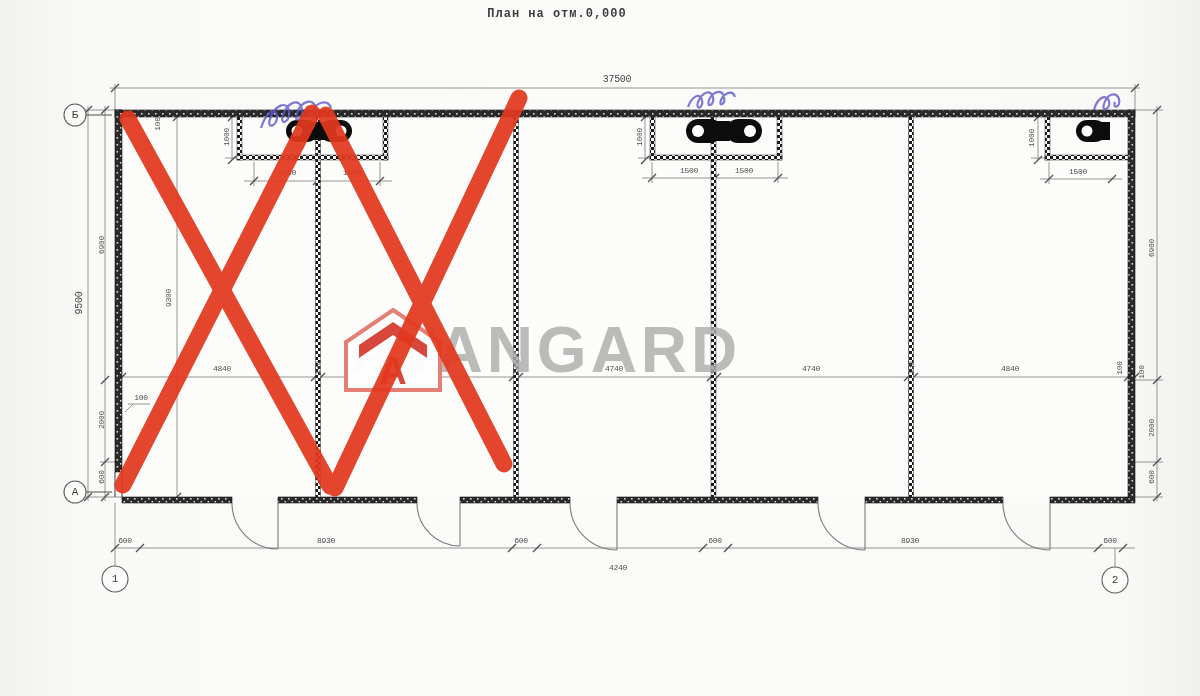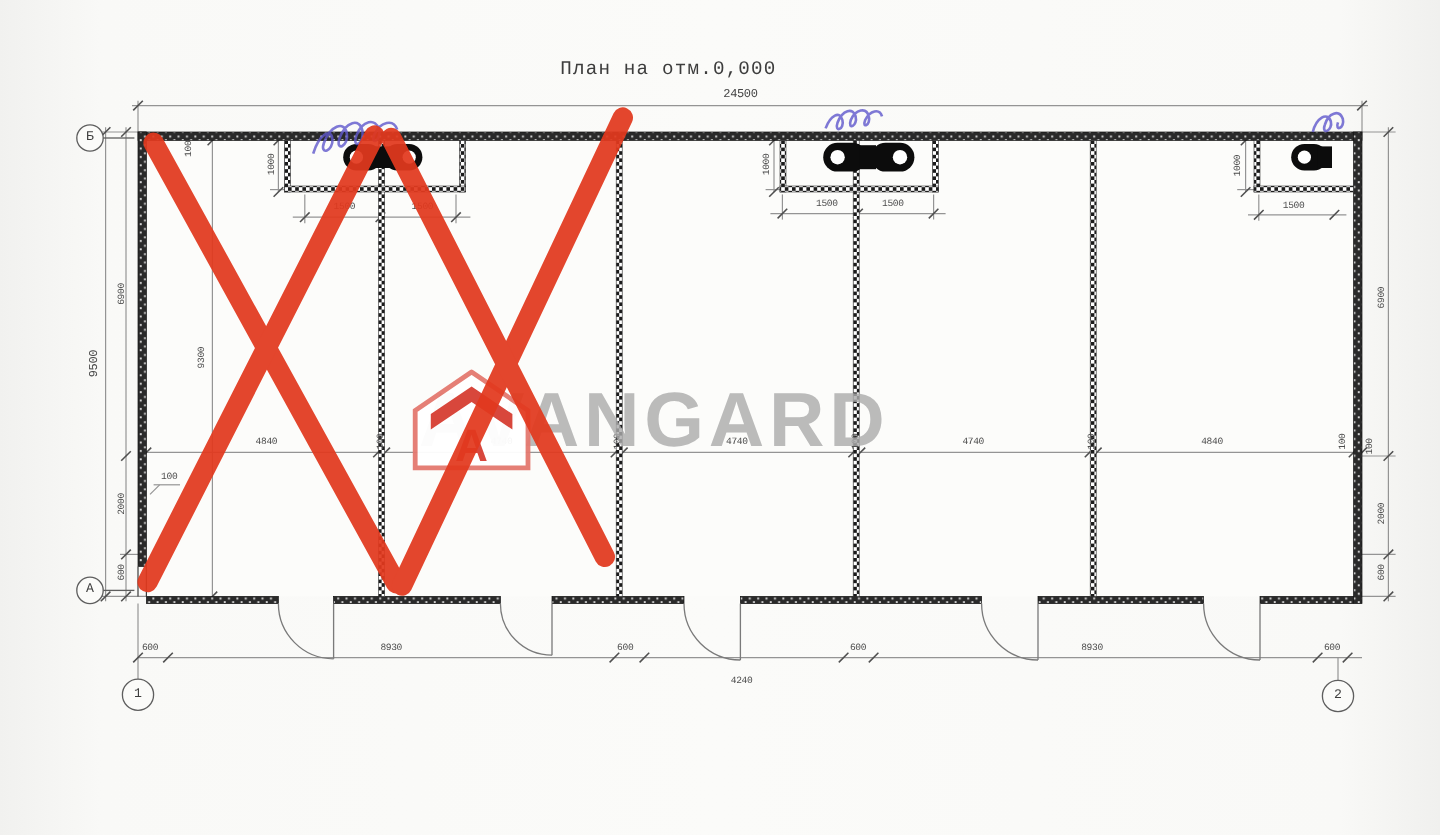--- a/index.html
+++ b/index.html
@@ -15,21 +15,21 @@
     font-size:8px;letter-spacing:-0.3px;color:#4d4d4d;white-space:nowrap;line-height:1;
   }
   .dim.v{transform:translate(-50%,-50%) rotate(-90deg);}
   .dim.big{font-size:10px;color:#454545;}
   .axis{
     position:absolute;transform:translate(-50%,-50%);
     font-size:11px;color:#3e3e3e;line-height:1;
   }
   .title{
     position:absolute;left:557px;top:14px;transform:translate(-50%,-50%);
-    font-size:16px;font-weight:normal;letter-spacing:1px;color:#3d3d3d;white-space:nowrap;margin-top:44px;
+    font-size:12px;font-weight:bold;letter-spacing:1px;color:#3d3d3d;white-space:nowrap;
   }
   .watermark{
     position:absolute;left:343px;top:308px;height:84px;display:flex;align-items:center;
   }
   .wm-text{
     font-family:"Liberation Sans","DejaVu Sans",sans-serif;font-weight:bold;
     font-size:64px;letter-spacing:4px;line-height:1;
     color:rgba(172,172,172,0.82);margin-left:6px;white-space:nowrap;
   }
 </style>
@@ -223,21 +223,21 @@
         <rect x="1076" y="120" width="30" height="22" rx="11"></rect>
         <rect x="1098" y="122" width="12" height="18"></rect>
         <circle cx="1087" cy="131" r="5.5" fill="#ffffff"></circle>
       </g>
     </g>
   </svg>
 
   <div class="labels">
     <span class="title">План на отм.0,000</span>
 
-    <span class="dim big" style="left:617px;top:80px">24500</span>
+    <span class="dim big" style="left:617px;top:80px">37500</span>
     <span class="dim big v" style="left:80px;top:303px">9500</span>
 
     <span class="dim v" style="left:102px;top:245px">6900</span>
     <span class="dim v" style="left:102px;top:420px">2000</span>
     <span class="dim v" style="left:102px;top:477px">600</span>
     <span class="dim v" style="left:169px;top:298px">9300</span>
 
     <span class="dim v" style="left:1152px;top:248px">6900</span>
     <span class="dim v" style="left:1152px;top:428px">2000</span>
     <span class="dim v" style="left:1152px;top:477px">600</span>

